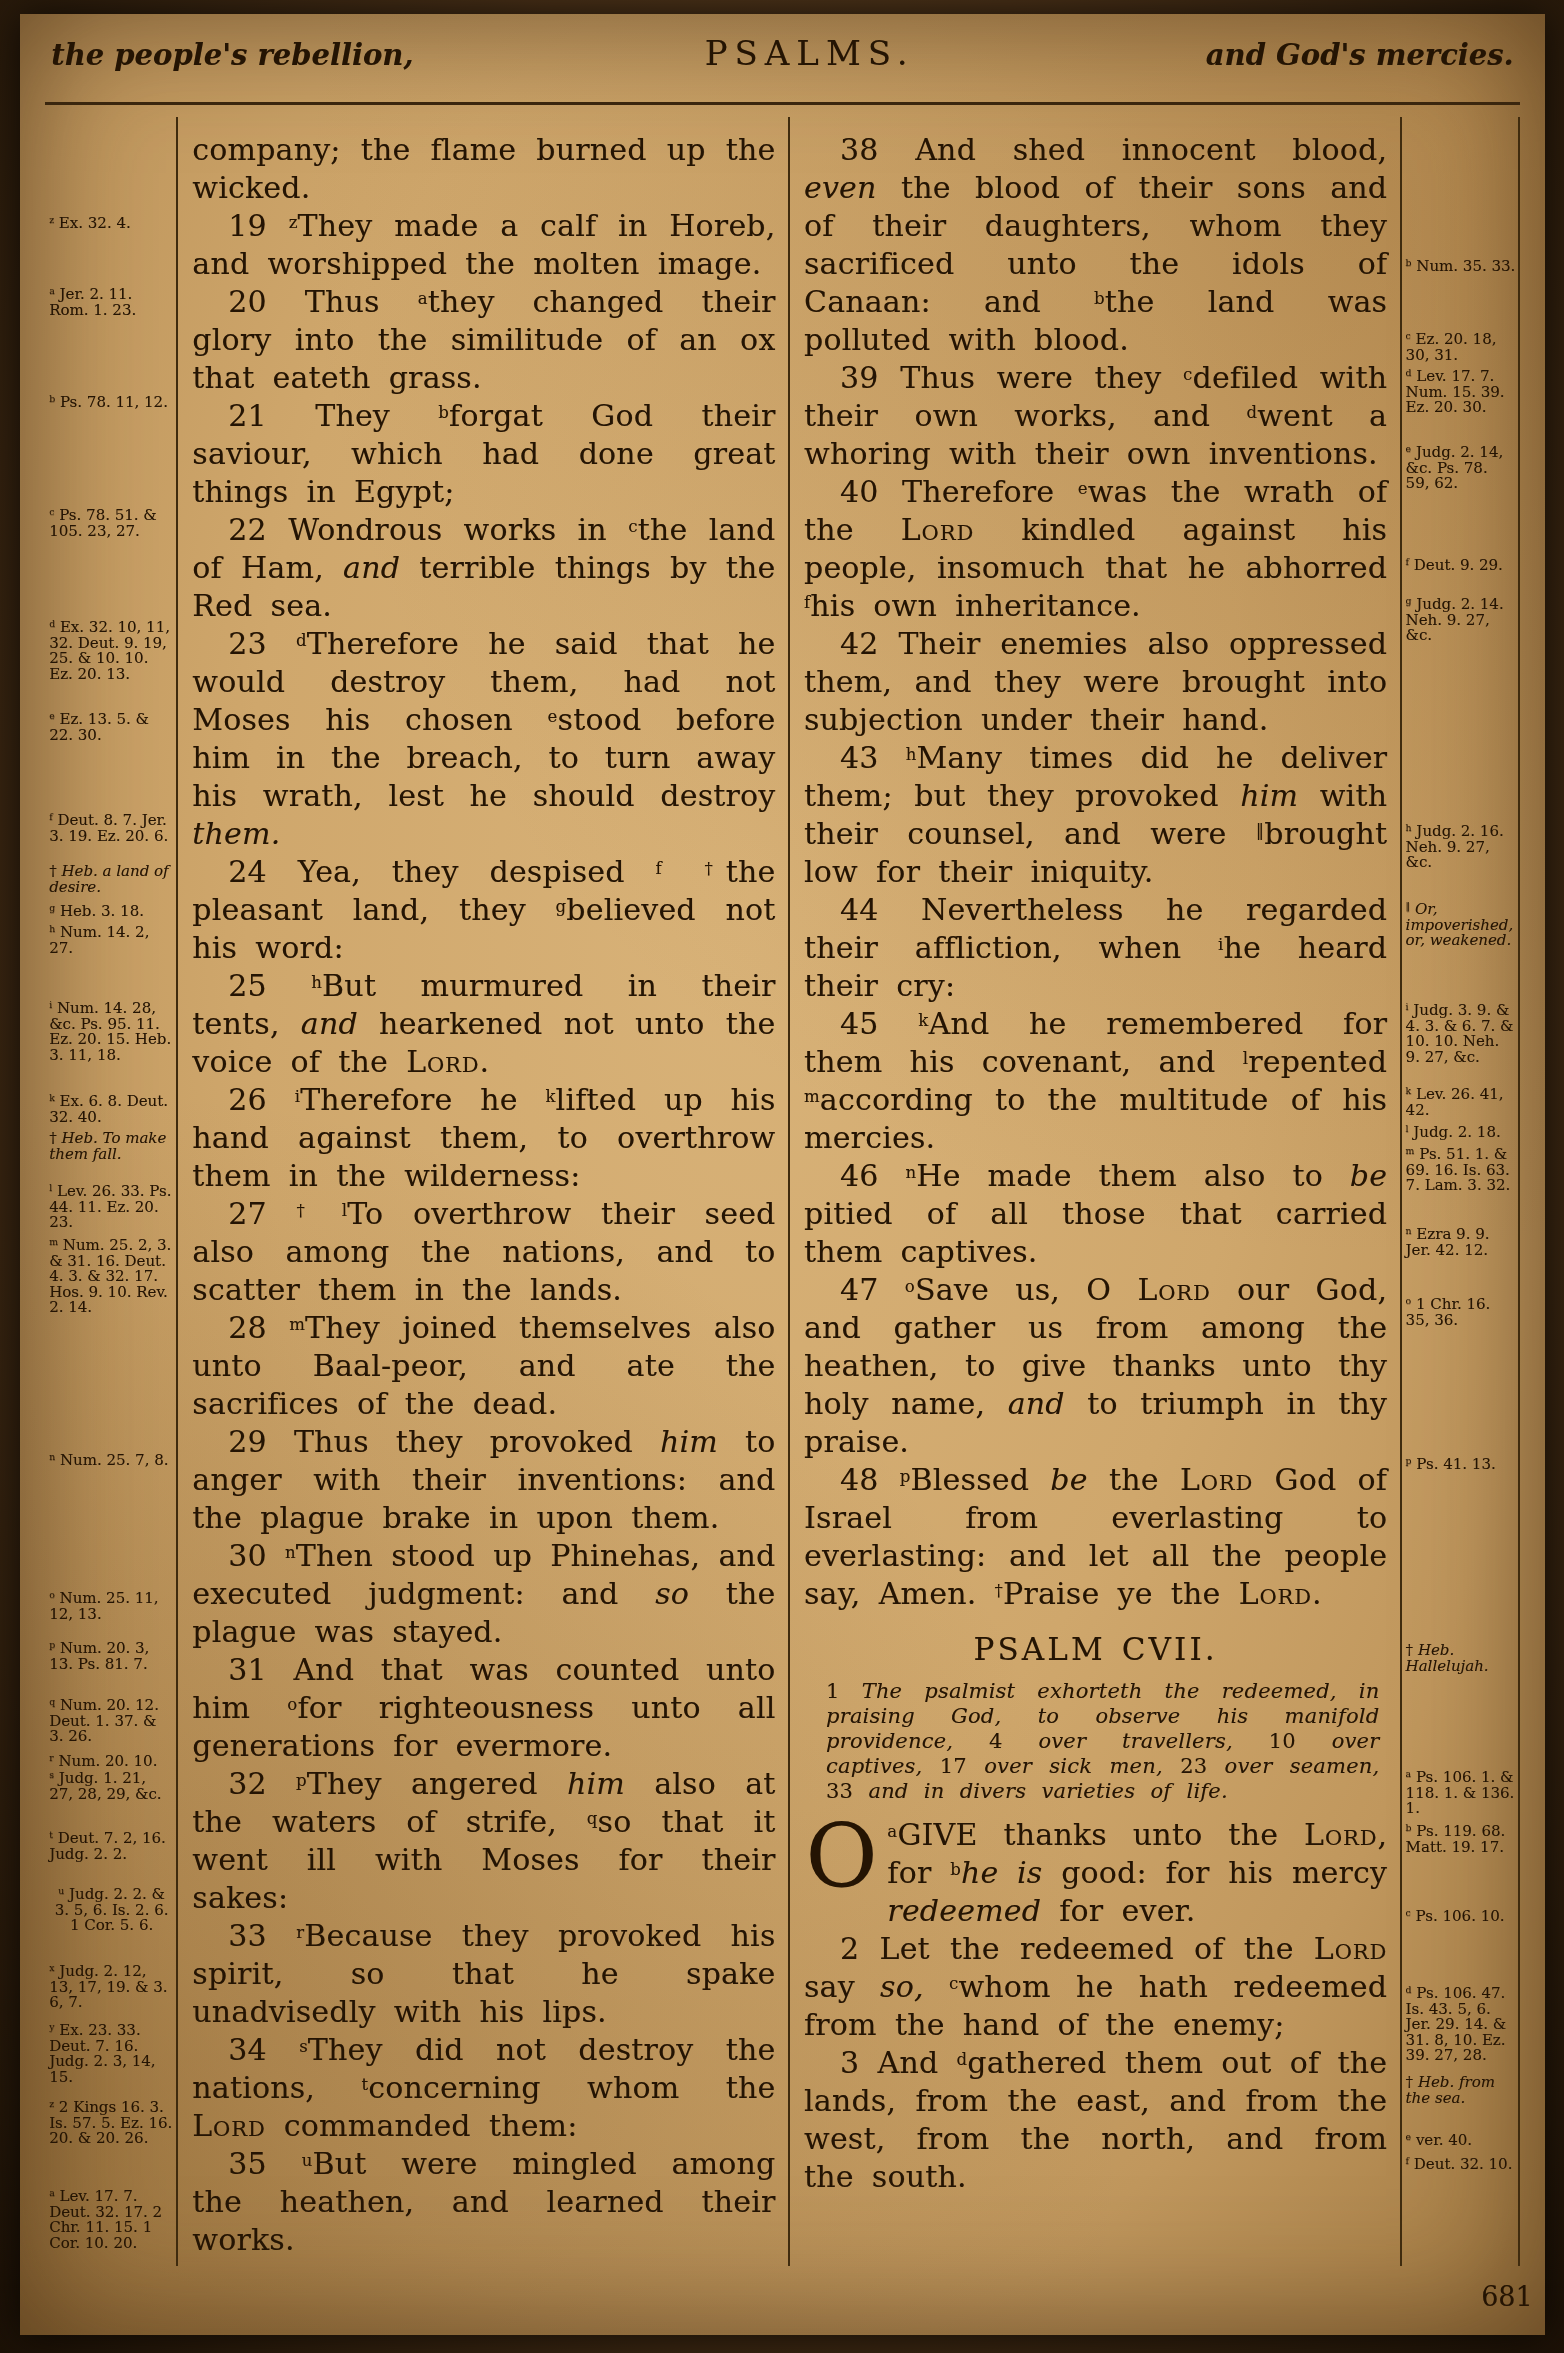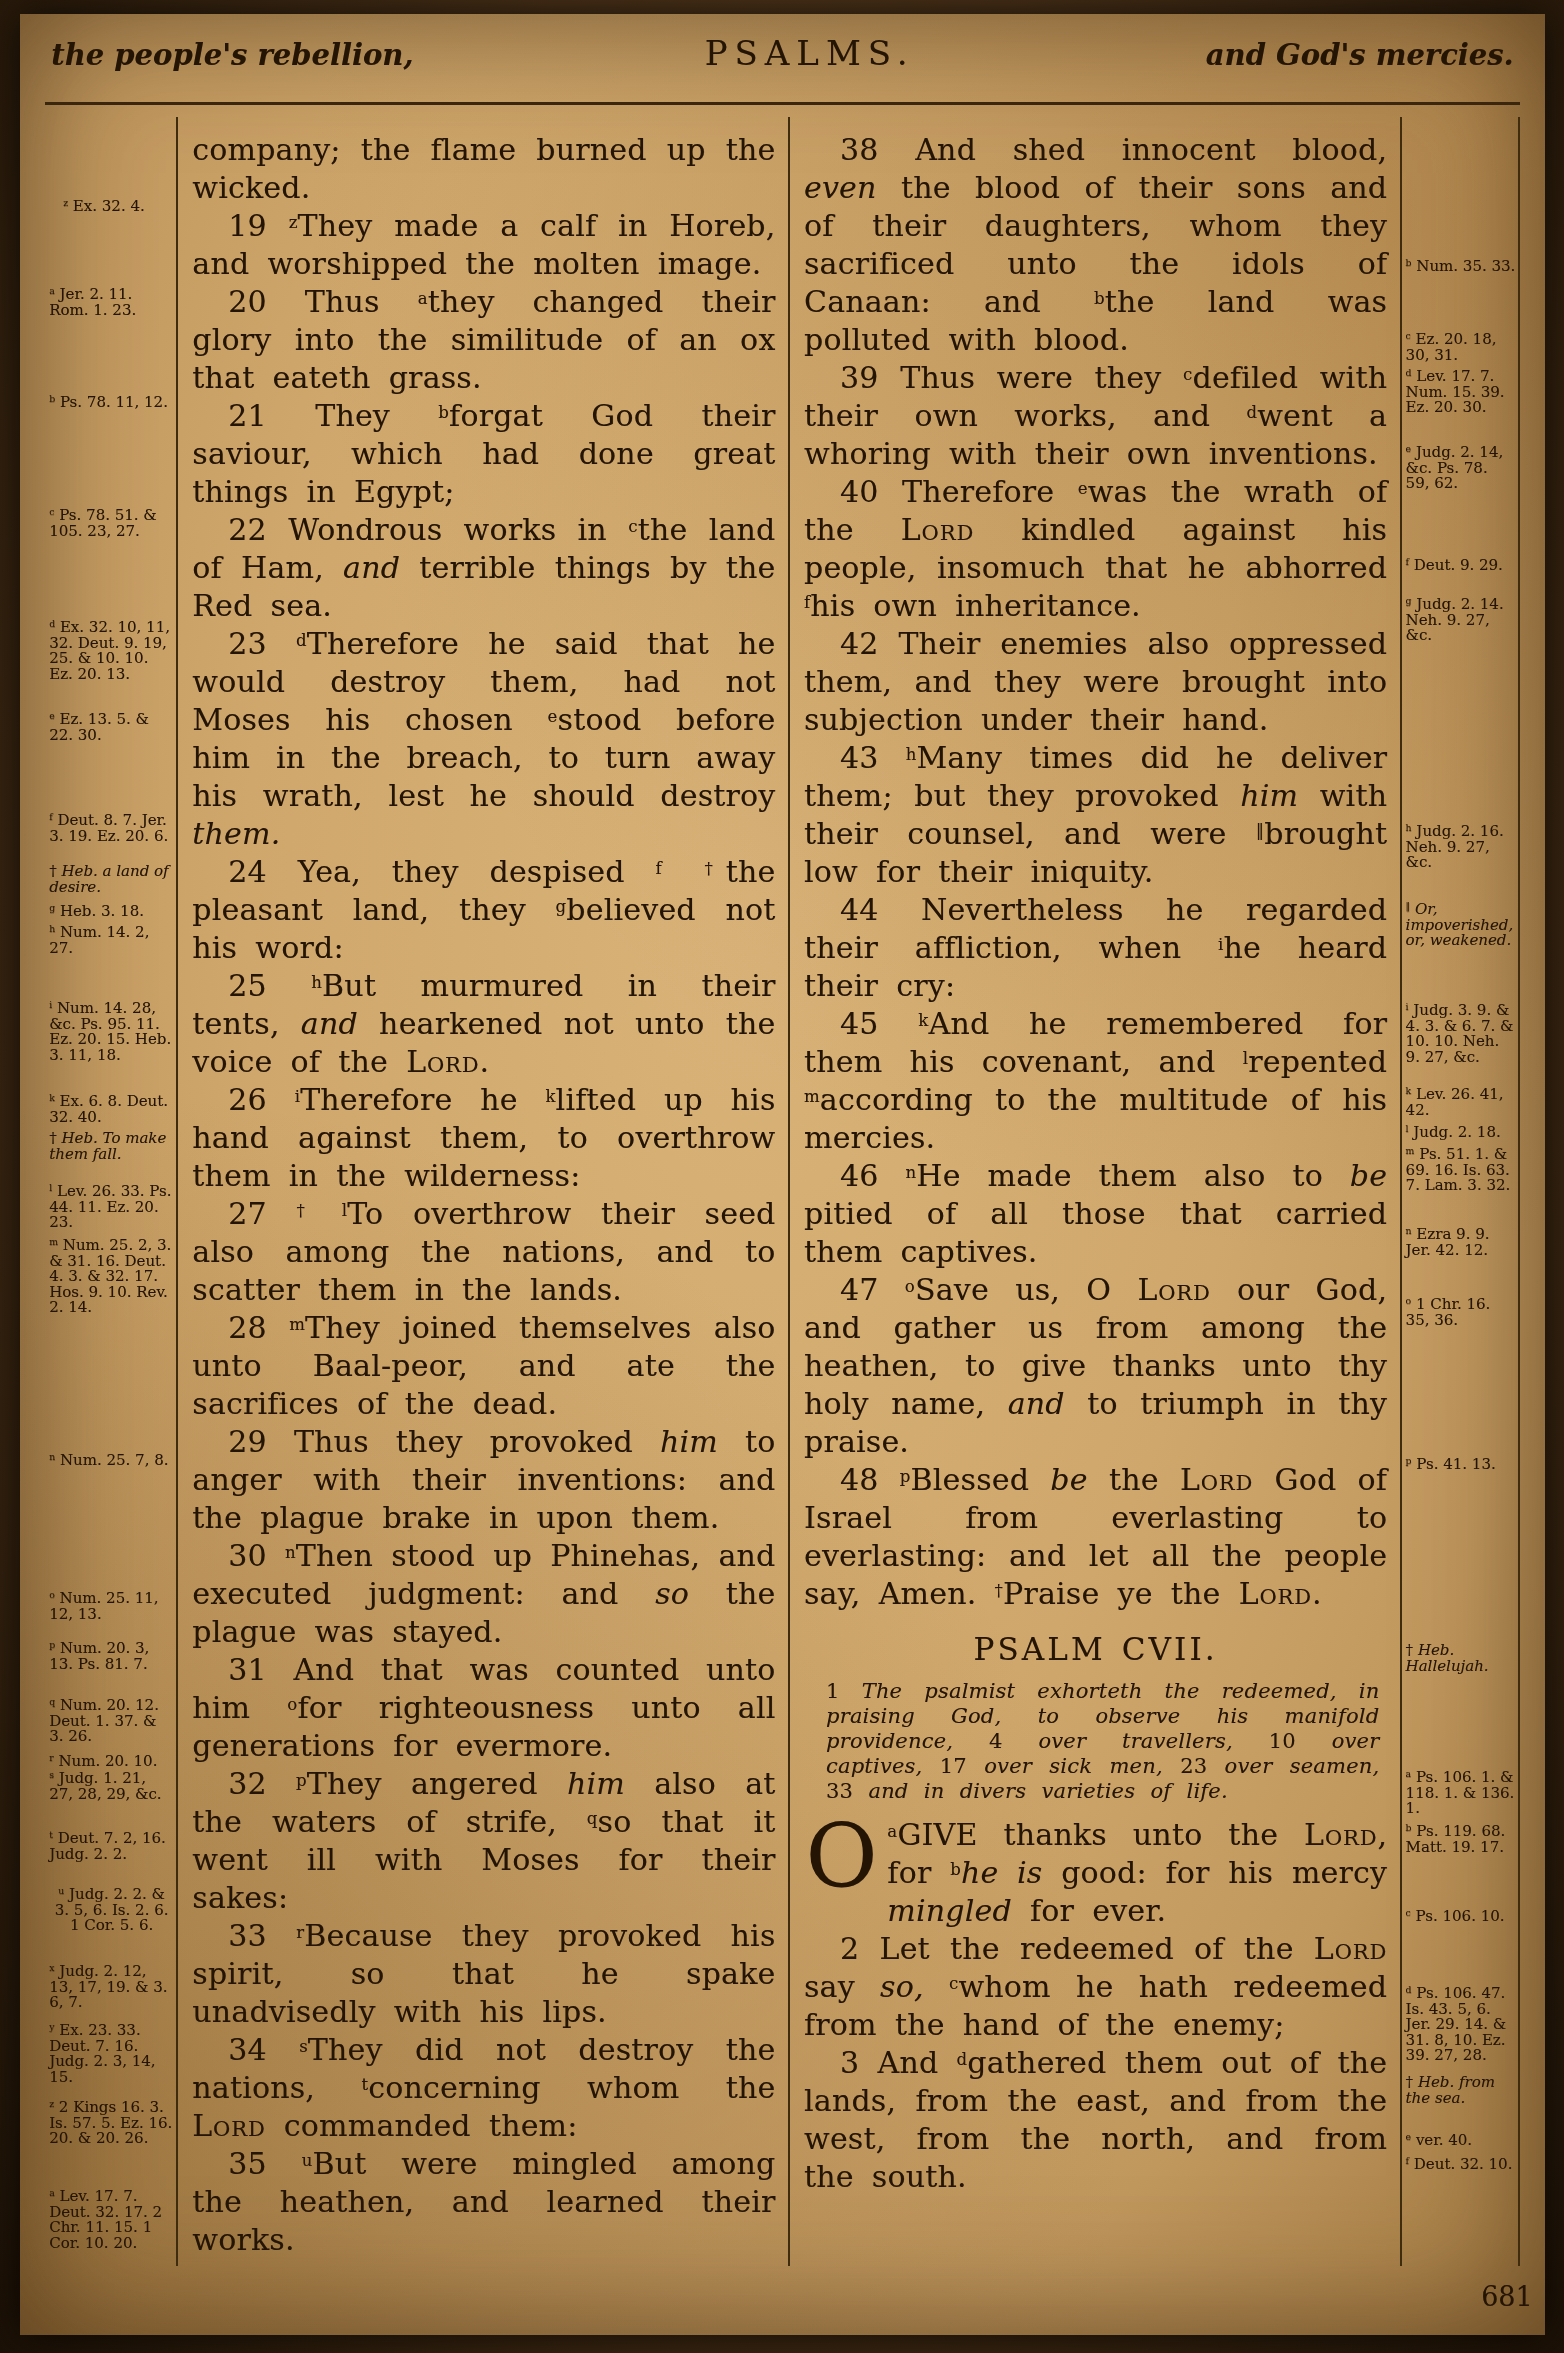--- a/index.html
+++ b/index.html
@@ -65,21 +65,21 @@
     <div class="run-head center">PSALMS.</div>
     <div class="run-head right">and God's mercies.</div>
   </div>
 
   <div class="header-rule"></div>
 
   <div class="content">
 
     <div class="notes-col notes-left">
 
-    <div class="note" style="top: 82px; margin-left: 14px;"><sup>z</sup> Ex. 32. 4.</div>
+    <div class="note" style="top: 99px;"><sup>z</sup> Ex. 32. 4.</div>
         <div class="note" style="top: 170px;"><sup>a</sup> Jer. 2. 11. Rom. 1. 23.</div>
         <div class="note" style="top: 278px;"><sup>b</sup> Ps. 78. 11, 12.</div>
         <div class="note" style="top: 391px;"><sup>c</sup> Ps. 78. 51. &amp; 105. 23, 27.</div>
         <div class="note" style="top: 503px;"><sup>d</sup> Ex. 32. 10, 11, 32. Deut. 9. 19, 25. &amp; 10. 10. Ez. 20. 13.</div>
         <div class="note" style="top: 595px;"><sup>e</sup> Ez. 13. 5. &amp; 22. 30.</div>
         <div class="note" style="top: 696px;"><sup>f</sup> Deut. 8. 7. Jer. 3. 19. Ez. 20. 6.</div>
         <div class="note" style="top: 747px;">† <i>Heb. a land of desire.</i></div>
         <div class="note" style="top: 787px;"><sup>g</sup> Heb. 3. 18.</div>
         <div class="note" style="top: 808px;"><sup>h</sup> Num. 14. 2, 27.</div>
         <div class="note" style="top: 876px; margin-top: 8px;"><sup>i</sup> Num. 14. 28, &amp;c. Ps. 95. 11. Ez. 20. 15. Heb. 3. 11, 18.</div>
@@ -134,21 +134,21 @@
         <p class="para verse">40 Therefore <sup>e</sup>was the wrath of the <span class="sc">Lord</span> kindled against his people, insomuch that he abhorred <sup>f</sup>his own inheritance.</p>
         <p class="para verse">42 Their enemies also oppressed them, and they were brought into subjection under their hand.</p>
         <p class="para verse">43 <sup>h</sup>Many times did he deliver them; but they provoked <i>him</i> with their counsel, and were <sup>‖</sup>brought low for their iniquity.</p>
         <p class="para verse">44 Nevertheless he regarded their affliction, when <sup>i</sup>he heard their cry:</p>
         <p class="para verse">45 <sup>k</sup>And he remembered for them his covenant, and <sup>l</sup>repented <sup>m</sup>according to the multitude of his mercies.</p>
         <p class="para verse">46 <sup>n</sup>He made them also to <i>be</i> pitied of all those that carried them captives.</p>
         <p class="para verse">47 <sup>o</sup>Save us, O <span class="sc">Lord</span> our God, and gather us from among the heathen, to give thanks unto thy holy name, <i>and</i> to triumph in thy praise.</p>
         <p class="para verse">48 <sup>p</sup>Blessed <i>be</i> the <span class="sc">Lord</span> God of Israel from everlasting to everlasting: and let all the people say, Amen. <sup>†</sup>Praise ye the <span class="sc">Lord</span>.</p>
         <p class="para psalm-heading">PSALM CVII.</p>
         <p class="para argument">1 <i>The psalmist exhorteth the redeemed, in praising God, to observe his manifold providence,</i> 4 <i>over travellers,</i> 10 <i>over captives,</i> 17 <i>over sick men,</i> 23 <i>over seamen,</i> 33 <i>and in divers varieties of life.</i></p>
-        <p class="para dropcap-verse"><span class="dropcap">O</span><sup>a</sup>GIVE thanks unto the <span class="sc">Lord</span>, for <sup>b</sup><i>he is</i> good: for his mercy <i>mingled</i> for ever.</p>
+        <p class="para dropcap-verse"><span class="dropcap">O</span><sup>a</sup>GIVE thanks unto the <span class="sc">Lord</span>, for <sup>b</sup><i>he is</i> good: for his mercy <i>redeemed</i> for ever.</p>
         <p class="para verse">2 Let the redeemed of the <span class="sc">Lord</span> say <i>so,</i> <sup>c</sup>whom he hath redeemed from the hand of the enemy;</p>
         <p class="para verse">3 And <sup>d</sup>gathered them out of the lands, from the east, and from the west, from the north, and from the south.</p>
       </div>
 
     <div class="vrule"></div>
 
     <div class="notes-col notes-right">
 
     <div class="note" style="top: 142px;"><sup>b</sup> Num. 35. 33.</div>
         <div class="note" style="top: 215px;"><sup>c</sup> Ez. 20. 18, 30, 31.</div>

